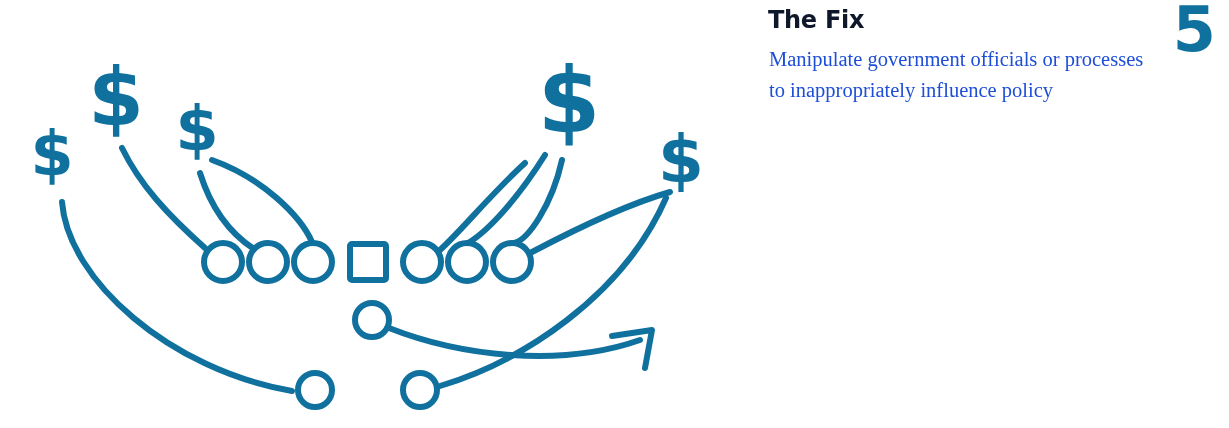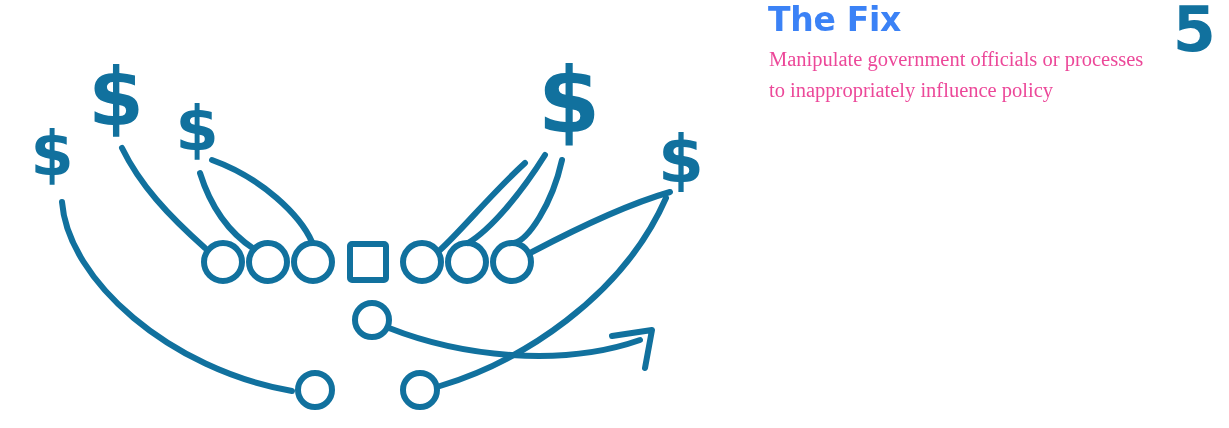--- a/index.html
+++ b/index.html
@@ -35,35 +35,35 @@
     top: 0;
     width: 463px;
     height: 428px;
   }
   .card-title {
     position: absolute;
     left: 2px;
     top: 2px;
     font-family: "DejaVu Sans", "Liberation Sans", sans-serif;
     font-weight: bold;
-    font-size: 33px;
+    font-size: 24px;
     line-height: 36px;
     letter-spacing: -0.3px;
-    color: #3b82f6;
+    color: #0f172a;
     white-space: nowrap;
   }
   .card-desc {
     position: absolute;
     left: 3px;
     top: 44px;
     width: 392px;
     font-family: "Liberation Serif", "DejaVu Serif", serif;
     font-size: 20.5px;
     line-height: 31px;
-    color: #ec4899;
+    color: #1d4ed8;
   }
   .card-number {
     position: absolute;
     right: 13px;
     top: -6px;
     font-family: "DejaVu Sans", "Liberation Sans", sans-serif;
     font-weight: bold;
     font-size: 62px;
     line-height: 72px;
     color: #11719e;

